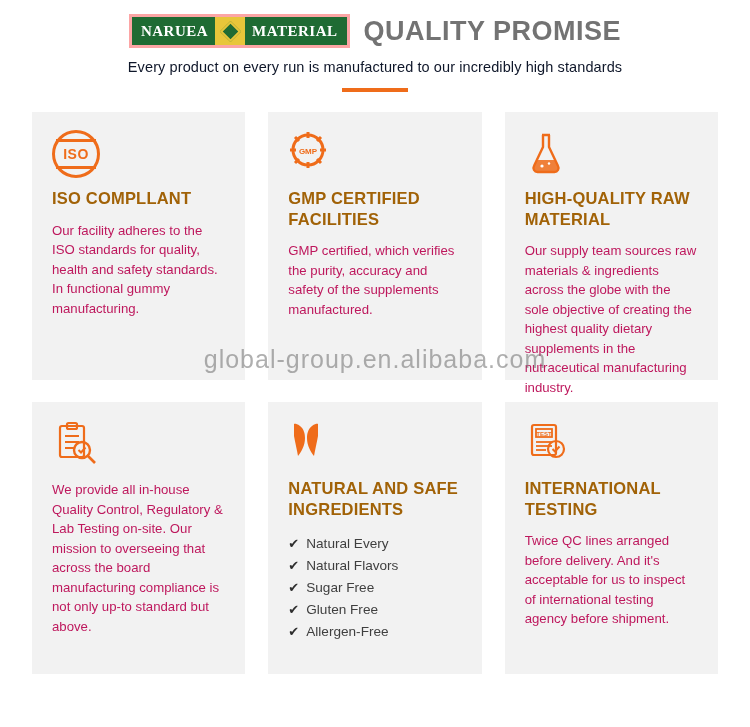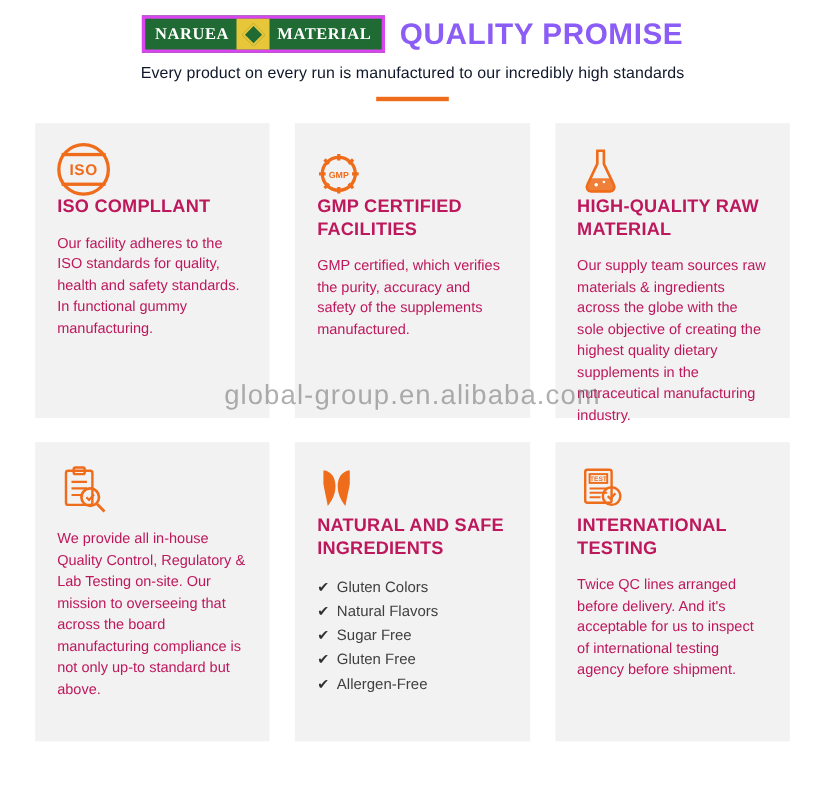--- a/index.html
+++ b/index.html
@@ -23,21 +23,21 @@
   }
   .header-row {
     display: flex;
     align-items: center;
     justify-content: center;
     gap: 14px;
   }
   .logo {
     display: flex;
     align-items: center;
-    border: 3px solid #d946ef;
+    border: 3px solid #fca5a5;
     background: #1f6b33;
     height: 34px;
     padding: 0 2px;
     box-sizing: border-box;
   }
   .logo-word {
     color: #ffffff;
     font-size: 15px;
     font-weight: bold;
     letter-spacing: 0.5px;
@@ -55,21 +55,21 @@
   }
   .logo-mark .diamond {
     width: 15px;
     height: 15px;
     background: #1f6b33;
     transform: rotate(45deg);
     border: 2px solid #e8c63a;
     box-sizing: border-box;
   }
   .promise-title {
-    color: #8b5cf6;
+    color: #737373;
     font-size: 27px;
     font-weight: bold;
     letter-spacing: 0.5px;
     font-family: "Liberation Sans", sans-serif;
   }
   .subtitle {
     margin-top: 11px;
     font-size: 14.5px;
     color: #0f172a;
     letter-spacing: 0.1px;
@@ -92,27 +92,28 @@
   }
   .card {
     background: #f2f2f2;
     padding: 18px 20px 16px 20px;
     box-sizing: border-box;
     position: relative;
   }
   .card-icon {
     height: 48px;
     display: flex;
-    align-items: flex-end;
+    align-items: flex-start;
   }
   .card-title {
     font-size: 16.5px;
     font-weight: bold;
-    color: #be185d;
+    color: #a16207;
     line-height: 1.25;
+    margin-top: 10px;
     letter-spacing: 0.2px;
   }
   .card-body {
     margin-top: 12px;
     font-size: 13.2px;
     line-height: 1.48;
     color: #be185d;
   }
   .bullets {
     margin-top: 14px;
@@ -254,21 +255,21 @@
     <div class="card-icon">
       <svg width="40" height="44" viewBox="0 0 40 44">
         <path d="M6 4 C6 4 8 3 12 6 C16 9 17 14 17 18 C17 26 13 32 10 36 C9 30 7 22 6 16 Z" fill="#ef6c1a"></path>
         <path d="M30 4 C30 4 28 3 24 6 C20 9 19 14 19 18 C19 26 23 32 26 36 C27 30 29 22 30 16 Z" fill="#ef6c1a"></path>
       </svg>
     </div>
     <div class="card-title">NATURAL AND SAFE INGREDIENTS</div>
     <div class="bullets">
       <div class="bullet">
           <span class="check">✔</span>
-          <span>Gluten Colors</span>
+          <span>Natural Every</span>
         </div>
       <div class="bullet">
           <span class="check">✔</span>
           <span>Natural Flavors</span>
         </div>
       <div class="bullet">
           <span class="check">✔</span>
           <span>Sugar Free</span>
         </div>
       <div class="bullet">

